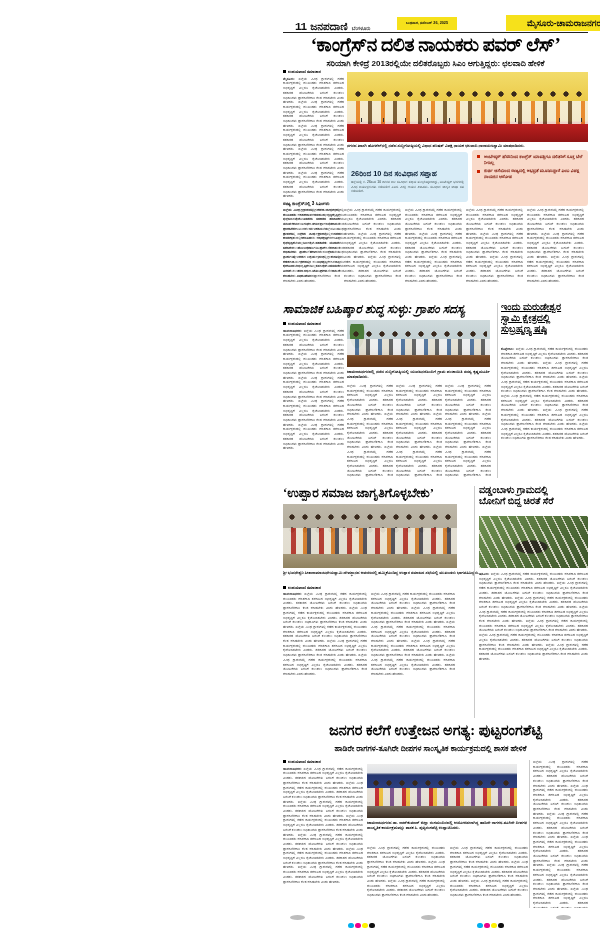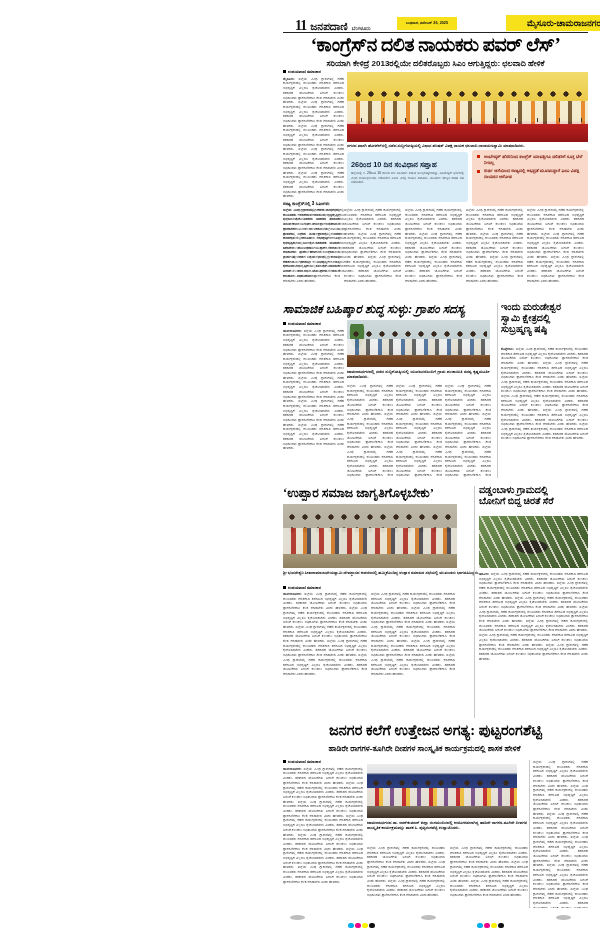--- a/index.html
+++ b/index.html
@@ -1,21 +1,21 @@
 <!DOCTYPE html>
 <html><head>
 <meta charset="utf-8">
 <style>
   html,body{margin:0;padding:0;}
   body{width:600px;height:928px;position:relative;background:#ffffff;overflow:hidden;
        font-family:"Liberation Sans", sans-serif;}
   .abs{position:absolute;}
   
   .mast-brand{left:295px;top:16px;font-family:"Liberation Serif",serif;color:#111;white-space:nowrap;}
-  .mast-brand .pgno{font-size:14px;font-weight:bold;letter-spacing:-1px;}
+  .mast-brand .pgno{font-size:11px;font-weight:bold;letter-spacing:-1px;font-family:Liberation Mono, monospace;}
   .mast-brand .brand{font-size:10.5px;font-weight:bold;}
   .mast-brand .city{font-size:5px;font-weight:bold;color:#333;}
   .ybox{background:#f6e11b;color:#111;text-align:center;overflow:hidden;}
   .date-box{left:397px;top:17px;width:60px;height:13px;font-size:3.8px;font-weight:bold;line-height:13px;white-space:nowrap;}
   .edition-box{left:470px;top:15px;width:116px;height:16px;font-size:8.6px;font-weight:bold;line-height:16px;white-space:nowrap;margin-left:36px;}
   .mast-rule{left:283px;top:32px;width:305px;height:1px;background:#222;}
   
   .main-headline{left:283px;top:34px;width:305px;font-family:"Liberation Serif",serif;
     font-size:19px;font-weight:bold;color:#000;text-align:center;white-space:nowrap;letter-spacing:-0.5px;}
   .main-subhead{left:283px;top:59px;width:305px;font-size:8px;font-weight:bold;color:#111;text-align:center;white-space:nowrap;}
@@ -24,21 +24,21 @@
   
   .col{font-size:3.4px;line-height:4.7px;color:#1c1c1c;text-align:justify;overflow:hidden;}
   .byline{font-size:4.1px;font-weight:bold;color:#000;margin-bottom:2px;white-space:nowrap;}
   .byline .sq{display:inline-block;width:3px;height:3px;background:#000;margin-right:2px;}
   .dl{font-weight:bold;}
   .mini-head{font-size:4.6px;font-weight:bold;line-height:6px;margin:2px 0 1px 0;color:#000;}
   .caption{font-size:4.2px;line-height:5.4px;font-weight:600;color:#111;text-align:justify;overflow:hidden;}
   .vrule{width:1px;background:#c9c9c9;}
   
   .blue-box{left:347px;top:152px;width:121px;height:50px;background:#d8ecf7;border-radius:3px;
-            padding:8px 4px;box-sizing:border-box;overflow:hidden;}
+            padding:17px 4px;box-sizing:border-box;overflow:hidden;}
   .blue-box .bb-title{font-size:7.4px;font-weight:bold;color:#0d2238;margin-bottom:2px;white-space:nowrap;}
   .blue-box .bb-body{font-size:3.3px;line-height:4.6px;color:#233;text-align:justify;}
   .pink-box{left:472px;top:150px;width:116px;height:56px;background:#f9d9c9;border-radius:3px;
             padding:4px 5px;box-sizing:border-box;overflow:hidden;}
   .pb-item{position:relative;padding-left:7px;font-size:4.6px;line-height:5.7px;font-weight:bold;color:#7a1507;margin-bottom:3px;}
   .pb-item .bullet{position:absolute;left:0;top:1.2px;width:3.2px;height:3.2px;background:#cc2200;}
   
   .photo{overflow:hidden;}
   .strip{position:absolute;left:0;right:0;}
   .heads{position:absolute;left:2%;right:2%;height:8px;background-image:radial-gradient(circle 2.6px at 6px 4px,#38281c 97%,transparent);background-size:13px 8px;background-repeat:repeat-x;}
@@ -119,21 +119,21 @@
   <div class="strip torsos"></div>
 </div>
 <div class="abs caption" style="left:347px;top:369px;width:143px;height:13px;">ಚಾಮರಾಜನಗರದಲ್ಲಿ ನಡೆದ ಸುದ್ದಿಗೋಷ್ಠಿಯಲ್ಲಿ ಯುವಜನರೊಂದಿಗೆ ಗ್ರಾಮ ಪಂಚಾಯಿತಿ ಸದಸ್ಯ ಕೃಷ್ಣಮೂರ್ತಿ ಮಾತನಾಡಿದರು.</div>
 
 <div class="abs col" style="left:347px;top:384px;width:46px;height:94px;"><span>ಜಿಲ್ಲೆಯ ವಿವಿಧ ಗ್ರಾಮಗಳಲ್ಲಿ ನಡೆದ ಕಾರ್ಯಕ್ರಮದಲ್ಲಿ ಮುಖಂಡರು ಮಾತನಾಡಿ ಸಮಾಜದ ಅಭಿವೃದ್ಧಿಗೆ ಎಲ್ಲರೂ ಕೈಜೋಡಿಸಬೇಕು ಎಂದರು. ಸರಕಾರದ ಯೋಜನೆಗಳು ಜನರಿಗೆ ತಲುಪಲು ಅಧಿಕಾರಿಗಳು ಪ್ರಾಮಾಣಿಕವಾಗಿ ಕೆಲಸ ಮಾಡಬೇಕು ಎಂದು ಹೇಳಿದರು. ಜಿಲ್ಲೆಯ ವಿವಿಧ ಗ್ರಾಮಗಳಲ್ಲಿ ನಡೆದ ಕಾರ್ಯಕ್ರಮದಲ್ಲಿ ಮುಖಂಡರು ಮಾತನಾಡಿ ಸಮಾಜದ ಅಭಿವೃದ್ಧಿಗೆ ಎಲ್ಲರೂ ಕೈಜೋಡಿಸಬೇಕು ಎಂದರು. ಸರಕಾರದ ಯೋಜನೆಗಳು ಜನರಿಗೆ ತಲುಪಲು ಅಧಿಕಾರಿಗಳು ಪ್ರಾಮಾಣಿಕವಾಗಿ ಕೆಲಸ ಮಾಡಬೇಕು ಎಂದು ಹೇಳಿದರು. ಜಿಲ್ಲೆಯ ವಿವಿಧ ಗ್ರಾಮಗಳಲ್ಲಿ ನಡೆದ ಕಾರ್ಯಕ್ರಮದಲ್ಲಿ ಮುಖಂಡರು ಮಾತನಾಡಿ ಸಮಾಜದ ಅಭಿವೃದ್ಧಿಗೆ ಎಲ್ಲರೂ ಕೈಜೋಡಿಸಬೇಕು ಎಂದರು. ಸರಕಾರದ ಯೋಜನೆಗಳು ಜನರಿಗೆ ತಲುಪಲು ಅಧಿಕಾರಿಗಳು ಪ್ರಾಮಾಣಿಕವಾಗಿ ಕೆಲಸ ಮಾಡಬೇಕು ಎಂದು ಹೇಳಿದರು. </span></div>
 <div class="abs col" style="left:396px;top:384px;width:46px;height:94px;"><span>ಜಿಲ್ಲೆಯ ವಿವಿಧ ಗ್ರಾಮಗಳಲ್ಲಿ ನಡೆದ ಕಾರ್ಯಕ್ರಮದಲ್ಲಿ ಮುಖಂಡರು ಮಾತನಾಡಿ ಸಮಾಜದ ಅಭಿವೃದ್ಧಿಗೆ ಎಲ್ಲರೂ ಕೈಜೋಡಿಸಬೇಕು ಎಂದರು. ಸರಕಾರದ ಯೋಜನೆಗಳು ಜನರಿಗೆ ತಲುಪಲು ಅಧಿಕಾರಿಗಳು ಪ್ರಾಮಾಣಿಕವಾಗಿ ಕೆಲಸ ಮಾಡಬೇಕು ಎಂದು ಹೇಳಿದರು. ಜಿಲ್ಲೆಯ ವಿವಿಧ ಗ್ರಾಮಗಳಲ್ಲಿ ನಡೆದ ಕಾರ್ಯಕ್ರಮದಲ್ಲಿ ಮುಖಂಡರು ಮಾತನಾಡಿ ಸಮಾಜದ ಅಭಿವೃದ್ಧಿಗೆ ಎಲ್ಲರೂ ಕೈಜೋಡಿಸಬೇಕು ಎಂದರು. ಸರಕಾರದ ಯೋಜನೆಗಳು ಜನರಿಗೆ ತಲುಪಲು ಅಧಿಕಾರಿಗಳು ಪ್ರಾಮಾಣಿಕವಾಗಿ ಕೆಲಸ ಮಾಡಬೇಕು ಎಂದು ಹೇಳಿದರು. ಜಿಲ್ಲೆಯ ವಿವಿಧ ಗ್ರಾಮಗಳಲ್ಲಿ ನಡೆದ ಕಾರ್ಯಕ್ರಮದಲ್ಲಿ ಮುಖಂಡರು ಮಾತನಾಡಿ ಸಮಾಜದ ಅಭಿವೃದ್ಧಿಗೆ ಎಲ್ಲರೂ ಕೈಜೋಡಿಸಬೇಕು ಎಂದರು. ಸರಕಾರದ ಯೋಜನೆಗಳು ಜನರಿಗೆ ತಲುಪಲು ಅಧಿಕಾರಿಗಳು ಪ್ರಾಮಾಣಿಕವಾಗಿ ಕೆಲಸ ಮಾಡಬೇಕು ಎಂದು ಹೇಳಿದರು. </span></div>
 <div class="abs col" style="left:445px;top:384px;width:46px;height:94px;"><span>ಜಿಲ್ಲೆಯ ವಿವಿಧ ಗ್ರಾಮಗಳಲ್ಲಿ ನಡೆದ ಕಾರ್ಯಕ್ರಮದಲ್ಲಿ ಮುಖಂಡರು ಮಾತನಾಡಿ ಸಮಾಜದ ಅಭಿವೃದ್ಧಿಗೆ ಎಲ್ಲರೂ ಕೈಜೋಡಿಸಬೇಕು ಎಂದರು. ಸರಕಾರದ ಯೋಜನೆಗಳು ಜನರಿಗೆ ತಲುಪಲು ಅಧಿಕಾರಿಗಳು ಪ್ರಾಮಾಣಿಕವಾಗಿ ಕೆಲಸ ಮಾಡಬೇಕು ಎಂದು ಹೇಳಿದರು. ಜಿಲ್ಲೆಯ ವಿವಿಧ ಗ್ರಾಮಗಳಲ್ಲಿ ನಡೆದ ಕಾರ್ಯಕ್ರಮದಲ್ಲಿ ಮುಖಂಡರು ಮಾತನಾಡಿ ಸಮಾಜದ ಅಭಿವೃದ್ಧಿಗೆ ಎಲ್ಲರೂ ಕೈಜೋಡಿಸಬೇಕು ಎಂದರು. ಸರಕಾರದ ಯೋಜನೆಗಳು ಜನರಿಗೆ ತಲುಪಲು ಅಧಿಕಾರಿಗಳು ಪ್ರಾಮಾಣಿಕವಾಗಿ ಕೆಲಸ ಮಾಡಬೇಕು ಎಂದು ಹೇಳಿದರು. ಜಿಲ್ಲೆಯ ವಿವಿಧ ಗ್ರಾಮಗಳಲ್ಲಿ ನಡೆದ ಕಾರ್ಯಕ್ರಮದಲ್ಲಿ ಮುಖಂಡರು ಮಾತನಾಡಿ ಸಮಾಜದ ಅಭಿವೃದ್ಧಿಗೆ ಎಲ್ಲರೂ ಕೈಜೋಡಿಸಬೇಕು ಎಂದರು. ಸರಕಾರದ ಯೋಜನೆಗಳು ಜನರಿಗೆ ತಲುಪಲು ಅಧಿಕಾರಿಗಳು ಪ್ರಾಮಾಣಿಕವಾಗಿ ಕೆಲಸ ಮಾಡಬೇಕು ಎಂದು ಹೇಳಿದರು. </span></div>
 
 <div class="abs vrule" style="left:497px;top:303px;height:175px;"></div>
 
-<div class="abs" style="left:501px;top:302px;width:87px;">
+<div class="abs" style="left:501px;top:302px;width:87px;text-decoration:underline;">
   <div class="side-headline">ಇಂದು ಮರುಡೇಶ್ವರ</div>
   <div class="side-headline">ಸ್ವಾಮಿ ಕ್ಷೇತ್ರದಲ್ಲಿ</div>
   <div class="side-headline">ಸುಬ್ರಹ್ಮಣ್ಯ ಷಷ್ಠಿ</div>
 </div>
 <div class="abs col" style="left:501px;top:347px;width:87px;height:131px;">
   <b class="dl">ಕೊಳ್ಳೇಗಾಲ:</b>
   <span>ಜಿಲ್ಲೆಯ ವಿವಿಧ ಗ್ರಾಮಗಳಲ್ಲಿ ನಡೆದ ಕಾರ್ಯಕ್ರಮದಲ್ಲಿ ಮುಖಂಡರು ಮಾತನಾಡಿ ಸಮಾಜದ ಅಭಿವೃದ್ಧಿಗೆ ಎಲ್ಲರೂ ಕೈಜೋಡಿಸಬೇಕು ಎಂದರು. ಸರಕಾರದ ಯೋಜನೆಗಳು ಜನರಿಗೆ ತಲುಪಲು ಅಧಿಕಾರಿಗಳು ಪ್ರಾಮಾಣಿಕವಾಗಿ ಕೆಲಸ ಮಾಡಬೇಕು ಎಂದು ಹೇಳಿದರು. ಜಿಲ್ಲೆಯ ವಿವಿಧ ಗ್ರಾಮಗಳಲ್ಲಿ ನಡೆದ ಕಾರ್ಯಕ್ರಮದಲ್ಲಿ ಮುಖಂಡರು ಮಾತನಾಡಿ ಸಮಾಜದ ಅಭಿವೃದ್ಧಿಗೆ ಎಲ್ಲರೂ ಕೈಜೋಡಿಸಬೇಕು ಎಂದರು. ಸರಕಾರದ ಯೋಜನೆಗಳು ಜನರಿಗೆ ತಲುಪಲು ಅಧಿಕಾರಿಗಳು ಪ್ರಾಮಾಣಿಕವಾಗಿ ಕೆಲಸ ಮಾಡಬೇಕು ಎಂದು ಹೇಳಿದರು. ಜಿಲ್ಲೆಯ ವಿವಿಧ ಗ್ರಾಮಗಳಲ್ಲಿ ನಡೆದ ಕಾರ್ಯಕ್ರಮದಲ್ಲಿ ಮುಖಂಡರು ಮಾತನಾಡಿ ಸಮಾಜದ ಅಭಿವೃದ್ಧಿಗೆ ಎಲ್ಲರೂ ಕೈಜೋಡಿಸಬೇಕು ಎಂದರು. ಸರಕಾರದ ಯೋಜನೆಗಳು ಜನರಿಗೆ ತಲುಪಲು ಅಧಿಕಾರಿಗಳು ಪ್ರಾಮಾಣಿಕವಾಗಿ ಕೆಲಸ ಮಾಡಬೇಕು ಎಂದು ಹೇಳಿದರು. ಜಿಲ್ಲೆಯ ವಿವಿಧ ಗ್ರಾಮಗಳಲ್ಲಿ ನಡೆದ ಕಾರ್ಯಕ್ರಮದಲ್ಲಿ ಮುಖಂಡರು ಮಾತನಾಡಿ ಸಮಾಜದ ಅಭಿವೃದ್ಧಿಗೆ ಎಲ್ಲರೂ ಕೈಜೋಡಿಸಬೇಕು ಎಂದರು. ಸರಕಾರದ ಯೋಜನೆಗಳು ಜನರಿಗೆ ತಲುಪಲು ಅಧಿಕಾರಿಗಳು ಪ್ರಾಮಾಣಿಕವಾಗಿ ಕೆಲಸ ಮಾಡಬೇಕು ಎಂದು ಹೇಳಿದರು. ಜಿಲ್ಲೆಯ ವಿವಿಧ ಗ್ರಾಮಗಳಲ್ಲಿ ನಡೆದ ಕಾರ್ಯಕ್ರಮದಲ್ಲಿ ಮುಖಂಡರು ಮಾತನಾಡಿ ಸಮಾಜದ ಅಭಿವೃದ್ಧಿಗೆ ಎಲ್ಲರೂ ಕೈಜೋಡಿಸಬೇಕು ಎಂದರು. ಸರಕಾರದ ಯೋಜನೆಗಳು ಜನರಿಗೆ ತಲುಪಲು ಅಧಿಕಾರಿಗಳು ಪ್ರಾಮಾಣಿಕವಾಗಿ ಕೆಲಸ ಮಾಡಬೇಕು ಎಂದು ಹೇಳಿದರು. ಜಿಲ್ಲೆಯ ವಿವಿಧ ಗ್ರಾಮಗಳಲ್ಲಿ ನಡೆದ ಕಾರ್ಯಕ್ರಮದಲ್ಲಿ ಮುಖಂಡರು ಮಾತನಾಡಿ ಸಮಾಜದ ಅಭಿವೃದ್ಧಿಗೆ ಎಲ್ಲರೂ ಕೈಜೋಡಿಸಬೇಕು ಎಂದರು. ಸರಕಾರದ ಯೋಜನೆಗಳು ಜನರಿಗೆ ತಲುಪಲು ಅಧಿಕಾರಿಗಳು ಪ್ರಾಮಾಣಿಕವಾಗಿ ಕೆಲಸ ಮಾಡಬೇಕು ಎಂದು ಹೇಳಿದರು. </span>
 </div>
 
 <div class="abs sec-headline" style="left:283px;top:486px;font-size:12.5px;">‘ಉಪ್ಪಾರ ಸಮಾಜ ಜಾಗೃತಿಗೊಳ್ಳಬೇಕು’</div>
@@ -161,21 +161,21 @@
 <div class="abs photo photo-cage" style="left:479px;top:516px;width:109px;height:52px;">
   <div class="beast"></div>
   <div class="bars"></div>
 </div>
 <div class="abs col" style="left:479px;top:572px;width:109px;height:146px;">
   <b class="dl">ಹನೂರು:</b>
   <span>ಜಿಲ್ಲೆಯ ವಿವಿಧ ಗ್ರಾಮಗಳಲ್ಲಿ ನಡೆದ ಕಾರ್ಯಕ್ರಮದಲ್ಲಿ ಮುಖಂಡರು ಮಾತನಾಡಿ ಸಮಾಜದ ಅಭಿವೃದ್ಧಿಗೆ ಎಲ್ಲರೂ ಕೈಜೋಡಿಸಬೇಕು ಎಂದರು. ಸರಕಾರದ ಯೋಜನೆಗಳು ಜನರಿಗೆ ತಲುಪಲು ಅಧಿಕಾರಿಗಳು ಪ್ರಾಮಾಣಿಕವಾಗಿ ಕೆಲಸ ಮಾಡಬೇಕು ಎಂದು ಹೇಳಿದರು. ಜಿಲ್ಲೆಯ ವಿವಿಧ ಗ್ರಾಮಗಳಲ್ಲಿ ನಡೆದ ಕಾರ್ಯಕ್ರಮದಲ್ಲಿ ಮುಖಂಡರು ಮಾತನಾಡಿ ಸಮಾಜದ ಅಭಿವೃದ್ಧಿಗೆ ಎಲ್ಲರೂ ಕೈಜೋಡಿಸಬೇಕು ಎಂದರು. ಸರಕಾರದ ಯೋಜನೆಗಳು ಜನರಿಗೆ ತಲುಪಲು ಅಧಿಕಾರಿಗಳು ಪ್ರಾಮಾಣಿಕವಾಗಿ ಕೆಲಸ ಮಾಡಬೇಕು ಎಂದು ಹೇಳಿದರು. ಜಿಲ್ಲೆಯ ವಿವಿಧ ಗ್ರಾಮಗಳಲ್ಲಿ ನಡೆದ ಕಾರ್ಯಕ್ರಮದಲ್ಲಿ ಮುಖಂಡರು ಮಾತನಾಡಿ ಸಮಾಜದ ಅಭಿವೃದ್ಧಿಗೆ ಎಲ್ಲರೂ ಕೈಜೋಡಿಸಬೇಕು ಎಂದರು. ಸರಕಾರದ ಯೋಜನೆಗಳು ಜನರಿಗೆ ತಲುಪಲು ಅಧಿಕಾರಿಗಳು ಪ್ರಾಮಾಣಿಕವಾಗಿ ಕೆಲಸ ಮಾಡಬೇಕು ಎಂದು ಹೇಳಿದರು. ಜಿಲ್ಲೆಯ ವಿವಿಧ ಗ್ರಾಮಗಳಲ್ಲಿ ನಡೆದ ಕಾರ್ಯಕ್ರಮದಲ್ಲಿ ಮುಖಂಡರು ಮಾತನಾಡಿ ಸಮಾಜದ ಅಭಿವೃದ್ಧಿಗೆ ಎಲ್ಲರೂ ಕೈಜೋಡಿಸಬೇಕು ಎಂದರು. ಸರಕಾರದ ಯೋಜನೆಗಳು ಜನರಿಗೆ ತಲುಪಲು ಅಧಿಕಾರಿಗಳು ಪ್ರಾಮಾಣಿಕವಾಗಿ ಕೆಲಸ ಮಾಡಬೇಕು ಎಂದು ಹೇಳಿದರು. ಜಿಲ್ಲೆಯ ವಿವಿಧ ಗ್ರಾಮಗಳಲ್ಲಿ ನಡೆದ ಕಾರ್ಯಕ್ರಮದಲ್ಲಿ ಮುಖಂಡರು ಮಾತನಾಡಿ ಸಮಾಜದ ಅಭಿವೃದ್ಧಿಗೆ ಎಲ್ಲರೂ ಕೈಜೋಡಿಸಬೇಕು ಎಂದರು. ಸರಕಾರದ ಯೋಜನೆಗಳು ಜನರಿಗೆ ತಲುಪಲು ಅಧಿಕಾರಿಗಳು ಪ್ರಾಮಾಣಿಕವಾಗಿ ಕೆಲಸ ಮಾಡಬೇಕು ಎಂದು ಹೇಳಿದರು. ಜಿಲ್ಲೆಯ ವಿವಿಧ ಗ್ರಾಮಗಳಲ್ಲಿ ನಡೆದ ಕಾರ್ಯಕ್ರಮದಲ್ಲಿ ಮುಖಂಡರು ಮಾತನಾಡಿ ಸಮಾಜದ ಅಭಿವೃದ್ಧಿಗೆ ಎಲ್ಲರೂ ಕೈಜೋಡಿಸಬೇಕು ಎಂದರು. ಸರಕಾರದ ಯೋಜನೆಗಳು ಜನರಿಗೆ ತಲುಪಲು ಅಧಿಕಾರಿಗಳು ಪ್ರಾಮಾಣಿಕವಾಗಿ ಕೆಲಸ ಮಾಡಬೇಕು ಎಂದು ಹೇಳಿದರು. ಜಿಲ್ಲೆಯ ವಿವಿಧ ಗ್ರಾಮಗಳಲ್ಲಿ ನಡೆದ ಕಾರ್ಯಕ್ರಮದಲ್ಲಿ ಮುಖಂಡರು ಮಾತನಾಡಿ ಸಮಾಜದ ಅಭಿವೃದ್ಧಿಗೆ ಎಲ್ಲರೂ ಕೈಜೋಡಿಸಬೇಕು ಎಂದರು. ಸರಕಾರದ ಯೋಜನೆಗಳು ಜನರಿಗೆ ತಲುಪಲು ಅಧಿಕಾರಿಗಳು ಪ್ರಾಮಾಣಿಕವಾಗಿ ಕೆಲಸ ಮಾಡಬೇಕು ಎಂದು ಹೇಳಿದರು. </span>
 </div>
 
 <div class="abs sec-headline" style="left:283px;top:722px;width:305px;font-size:14.5px;text-align:center;">ಜನಗರ ಕಲೆಗೆ ಉತ್ತೇಜನ ಅಗತ್ಯ: ಪುಟ್ಟರಂಗಶೆಟ್ಟಿ</div>
-<div class="abs" style="left:272px;top:744px;width:305px;font-size:7.8px;font-weight:bold;color:#111;text-align:center;white-space:nowrap;">ಹಾಡಿರೇ ರಾಗಗಳ-ತೂಗಿರೇ ದೀಪಗಳ ಸಾಂಸ್ಕೃತಿಕ ಕಾರ್ಯಕ್ರಮದಲ್ಲಿ ಶಾಸಕ ಹೇಳಿಕೆ</div>
+<div class="abs" style="left:278px;top:744px;width:305px;font-size:7.8px;font-weight:bold;color:#111;text-align:center;white-space:nowrap;">ಹಾಡಿರೇ ರಾಗಗಳ-ತೂಗಿರೇ ದೀಪಗಳ ಸಾಂಸ್ಕೃತಿಕ ಕಾರ್ಯಕ್ರಮದಲ್ಲಿ ಶಾಸಕ ಹೇಳಿಕೆ</div>
 
 <div class="abs col" style="left:283px;top:760px;width:80px;height:148px;">
   <div class="byline"><span class="sq"></span><span>ಉದಯವಾಣಿ ಸಮಾಚಾರ</span></div>
   <b class="dl">ಚಾಮರಾಜನಗರ:</b>
   <span>ಜಿಲ್ಲೆಯ ವಿವಿಧ ಗ್ರಾಮಗಳಲ್ಲಿ ನಡೆದ ಕಾರ್ಯಕ್ರಮದಲ್ಲಿ ಮುಖಂಡರು ಮಾತನಾಡಿ ಸಮಾಜದ ಅಭಿವೃದ್ಧಿಗೆ ಎಲ್ಲರೂ ಕೈಜೋಡಿಸಬೇಕು ಎಂದರು. ಸರಕಾರದ ಯೋಜನೆಗಳು ಜನರಿಗೆ ತಲುಪಲು ಅಧಿಕಾರಿಗಳು ಪ್ರಾಮಾಣಿಕವಾಗಿ ಕೆಲಸ ಮಾಡಬೇಕು ಎಂದು ಹೇಳಿದರು. ಜಿಲ್ಲೆಯ ವಿವಿಧ ಗ್ರಾಮಗಳಲ್ಲಿ ನಡೆದ ಕಾರ್ಯಕ್ರಮದಲ್ಲಿ ಮುಖಂಡರು ಮಾತನಾಡಿ ಸಮಾಜದ ಅಭಿವೃದ್ಧಿಗೆ ಎಲ್ಲರೂ ಕೈಜೋಡಿಸಬೇಕು ಎಂದರು. ಸರಕಾರದ ಯೋಜನೆಗಳು ಜನರಿಗೆ ತಲುಪಲು ಅಧಿಕಾರಿಗಳು ಪ್ರಾಮಾಣಿಕವಾಗಿ ಕೆಲಸ ಮಾಡಬೇಕು ಎಂದು ಹೇಳಿದರು. ಜಿಲ್ಲೆಯ ವಿವಿಧ ಗ್ರಾಮಗಳಲ್ಲಿ ನಡೆದ ಕಾರ್ಯಕ್ರಮದಲ್ಲಿ ಮುಖಂಡರು ಮಾತನಾಡಿ ಸಮಾಜದ ಅಭಿವೃದ್ಧಿಗೆ ಎಲ್ಲರೂ ಕೈಜೋಡಿಸಬೇಕು ಎಂದರು. ಸರಕಾರದ ಯೋಜನೆಗಳು ಜನರಿಗೆ ತಲುಪಲು ಅಧಿಕಾರಿಗಳು ಪ್ರಾಮಾಣಿಕವಾಗಿ ಕೆಲಸ ಮಾಡಬೇಕು ಎಂದು ಹೇಳಿದರು. ಜಿಲ್ಲೆಯ ವಿವಿಧ ಗ್ರಾಮಗಳಲ್ಲಿ ನಡೆದ ಕಾರ್ಯಕ್ರಮದಲ್ಲಿ ಮುಖಂಡರು ಮಾತನಾಡಿ ಸಮಾಜದ ಅಭಿವೃದ್ಧಿಗೆ ಎಲ್ಲರೂ ಕೈಜೋಡಿಸಬೇಕು ಎಂದರು. ಸರಕಾರದ ಯೋಜನೆಗಳು ಜನರಿಗೆ ತಲುಪಲು ಅಧಿಕಾರಿಗಳು ಪ್ರಾಮಾಣಿಕವಾಗಿ ಕೆಲಸ ಮಾಡಬೇಕು ಎಂದು ಹೇಳಿದರು. ಜಿಲ್ಲೆಯ ವಿವಿಧ ಗ್ರಾಮಗಳಲ್ಲಿ ನಡೆದ ಕಾರ್ಯಕ್ರಮದಲ್ಲಿ ಮುಖಂಡರು ಮಾತನಾಡಿ ಸಮಾಜದ ಅಭಿವೃದ್ಧಿಗೆ ಎಲ್ಲರೂ ಕೈಜೋಡಿಸಬೇಕು ಎಂದರು. ಸರಕಾರದ ಯೋಜನೆಗಳು ಜನರಿಗೆ ತಲುಪಲು ಅಧಿಕಾರಿಗಳು ಪ್ರಾಮಾಣಿಕವಾಗಿ ಕೆಲಸ ಮಾಡಬೇಕು ಎಂದು ಹೇಳಿದರು. ಜಿಲ್ಲೆಯ ವಿವಿಧ ಗ್ರಾಮಗಳಲ್ಲಿ ನಡೆದ ಕಾರ್ಯಕ್ರಮದಲ್ಲಿ ಮುಖಂಡರು ಮಾತನಾಡಿ ಸಮಾಜದ ಅಭಿವೃದ್ಧಿಗೆ ಎಲ್ಲರೂ ಕೈಜೋಡಿಸಬೇಕು ಎಂದರು. ಸರಕಾರದ ಯೋಜನೆಗಳು ಜನರಿಗೆ ತಲುಪಲು ಅಧಿಕಾರಿಗಳು ಪ್ರಾಮಾಣಿಕವಾಗಿ ಕೆಲಸ ಮಾಡಬೇಕು ಎಂದು ಹೇಳಿದರು. ಜಿಲ್ಲೆಯ ವಿವಿಧ ಗ್ರಾಮಗಳಲ್ಲಿ ನಡೆದ ಕಾರ್ಯಕ್ರಮದಲ್ಲಿ ಮುಖಂಡರು ಮಾತನಾಡಿ ಸಮಾಜದ ಅಭಿವೃದ್ಧಿಗೆ ಎಲ್ಲರೂ ಕೈಜೋಡಿಸಬೇಕು ಎಂದರು. ಸರಕಾರದ ಯೋಜನೆಗಳು ಜನರಿಗೆ ತಲುಪಲು ಅಧಿಕಾರಿಗಳು ಪ್ರಾಮಾಣಿಕವಾಗಿ ಕೆಲಸ ಮಾಡಬೇಕು ಎಂದು ಹೇಳಿದರು. </span>
 </div>
 
 <div class="abs photo photo-stage" style="left:367px;top:764px;width:150px;height:54px;">
   <div class="heads" style="top:28%;"></div>
   <div class="strip torsos"></div>

